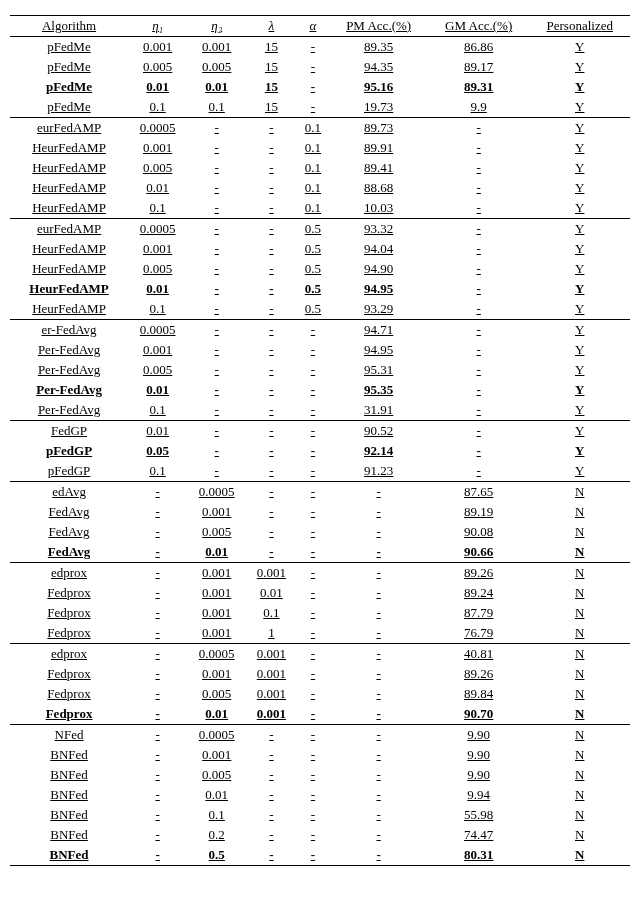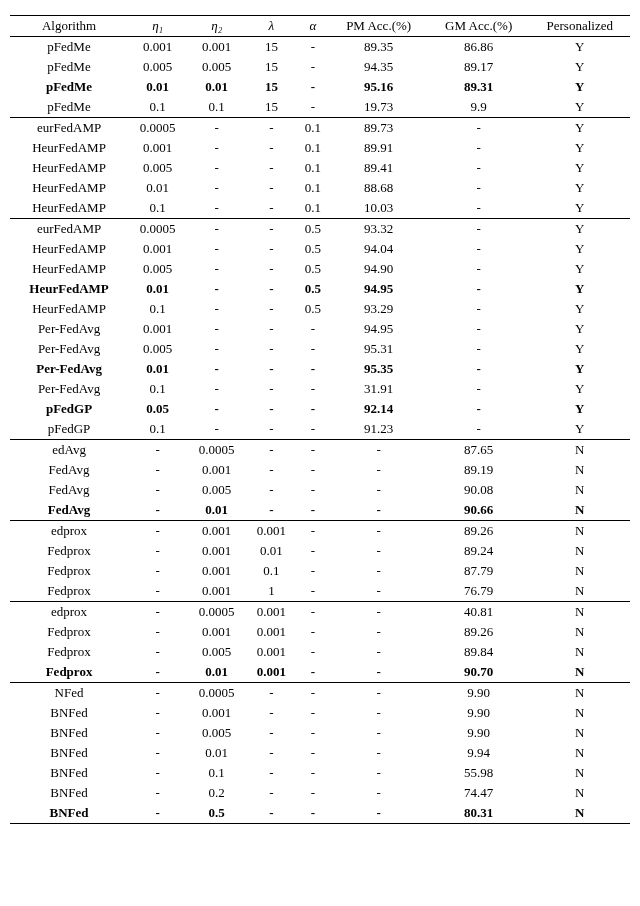--- a/index.html
+++ b/index.html
@@ -7,20 +7,21 @@
       padding: 15px 10px;
       font-family: "Times New Roman", Times, serif;
       font-size: 13px;
       color: #000;
       background: #fff;
       width: 620px;
     }
     table {
       border-collapse: collapse;
       width: 100%;
+      text-decoration: underline;
     }
     th, td {
       padding: 2px 4px;
       text-align: center;
       white-space: nowrap;
     }
     th {
       font-weight: normal;
       border-top: 1.5px solid #000;
       border-bottom: 1px solid #000;
@@ -188,20 +189,30 @@
       <tr>
         <td>HeurFedAMP</td>
         <td>0.1</td>
         <td>-</td>
         <td>-</td>
         <td>0.5</td>
         <td>93.29</td>
         <td>-</td>
         <td>Y</td>
       </tr>
+      <tr class="group-start">
+        <td>er-FedAvg</td>
+        <td>0.0005</td>
+        <td>-</td>
+        <td>-</td>
+        <td>-</td>
+        <td>94.71</td>
+        <td>-</td>
+        <td>Y</td>
+      </tr>
       <tr>
         <td>Per-FedAvg</td>
         <td>0.001</td>
         <td>-</td>
         <td>-</td>
         <td>-</td>
         <td>94.95</td>
         <td>-</td>
         <td>Y</td>
       </tr>
@@ -225,20 +236,30 @@
         <td>-</td>
         <td>Y</td>
       </tr>
       <tr>
         <td>Per-FedAvg</td>
         <td>0.1</td>
         <td>-</td>
         <td>-</td>
         <td>-</td>
         <td>31.91</td>
+        <td>-</td>
+        <td>Y</td>
+      </tr>
+      <tr class="group-start">
+        <td>FedGP</td>
+        <td>0.01</td>
+        <td>-</td>
+        <td>-</td>
+        <td>-</td>
+        <td>90.52</td>
         <td>-</td>
         <td>Y</td>
       </tr>
       <tr class="bold">
         <td>pFedGP</td>
         <td>0.05</td>
         <td>-</td>
         <td>-</td>
         <td>-</td>
         <td>92.14</td>

